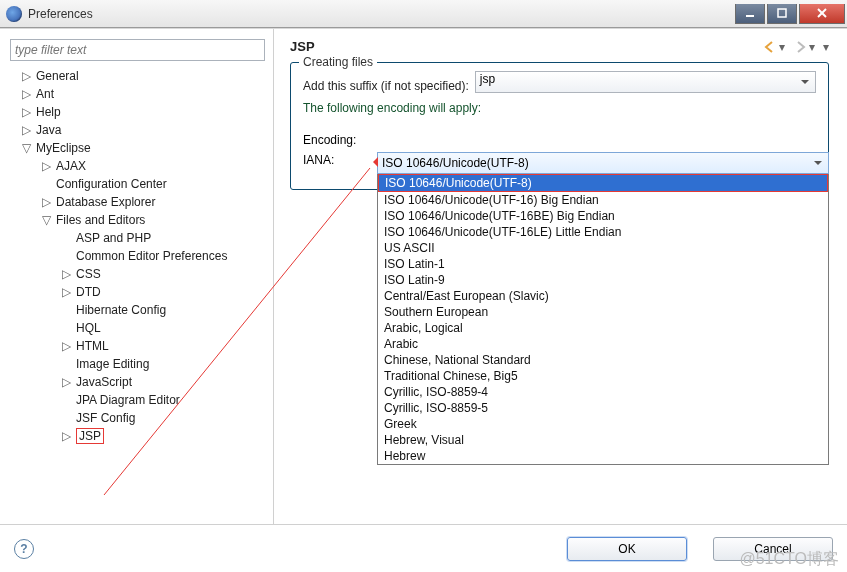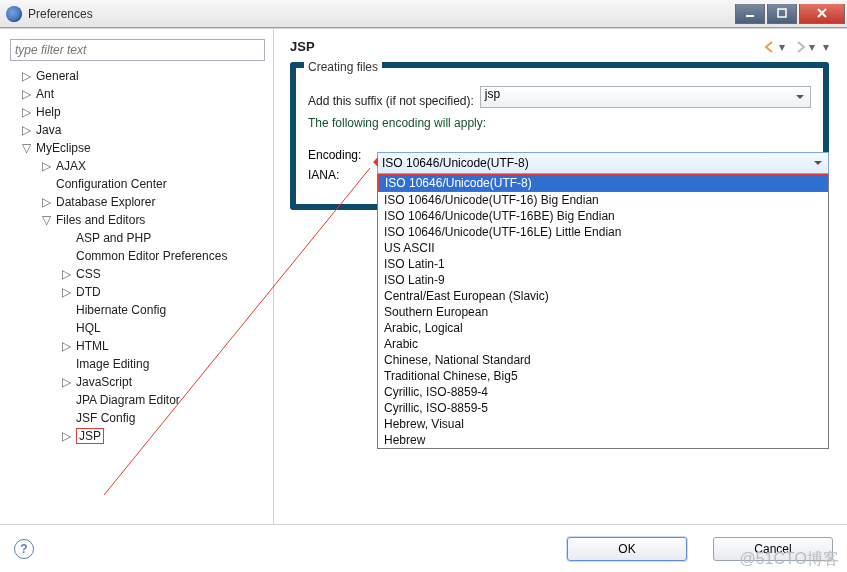--- a/index.html
+++ b/index.html
@@ -38,21 +38,21 @@
 
 
 .rhead { display: flex; align-items: center; margin-bottom: 8px; }
 .rhead h1 { font-size: 13px; font-weight: bold; color: #222; }
 .rhead .navicons { margin-left: auto; display: flex; gap: 8px; align-items: center; }
 .arrbtn { display: flex; align-items: center; color: #666; }
 .arrbtn svg { width: 14px; height: 14px; }
 .arrdd { margin-left: 2px; }
 
 
-.group { border: 6px solid #0c4a6e; border-radius: 3px; padding: 12px 12px 16px 12px; position: relative; }
+.group { border: 1px solid #0c4a6e; border-radius: 3px; padding: 2px 12px 16px 12px; position: relative; }
 .group > .legend { position: absolute; top: -8px; left: 8px; background: #fff; padding: 0 4px; color: #333; }
 .row { display: flex; align-items: flex-end; margin: 6px 0; }
 .row label { color: #222; }
 .suffixrow label { margin-right: 6px; }
 .suffixsel { flex: 1; height: 22px; border: 1px solid #aeb4bc; background: linear-gradient(#fff,#eef1f5); padding: 0 18px 0 4px; position: relative; }
 .suffixsel::after { content: ""; position: absolute; right: 6px; top: 8px; border: 4px solid transparent; border-top-color: #555; }
 .applynote { margin: 8px 0 10px 0; color: #14532d; }
 .formgrid .lbl { display: inline-block; width: 60px; }
 .encsel-closed { flex: 1; height: 22px; }
 
@@ -209,20 +209,21 @@
       <div class="opt">ISO Latin-1</div>
       <div class="opt">ISO Latin-9</div>
       <div class="opt">Central/East European (Slavic)</div>
       <div class="opt">Southern European</div>
       <div class="opt">Arabic, Logical</div>
       <div class="opt">Arabic</div>
       <div class="opt">Chinese, National Standard</div>
       <div class="opt">Traditional Chinese, Big5</div>
       <div class="opt">Cyrillic, ISO-8859-4</div>
       <div class="opt">Cyrillic, ISO-8859-5</div>
+      <div class="opt">Greek</div>
       <div class="opt">Hebrew, Visual</div>
       <div class="opt">Hebrew</div>
     </div>
 </div>
 
 <svg class="redline" style="left:0;top:0;" width="847" height="572">
   <line x1="104" y1="495" x2="370" y2="168" stroke="#e53935" stroke-width="1"></line>
 </svg>
 
 <div class="bbar">

